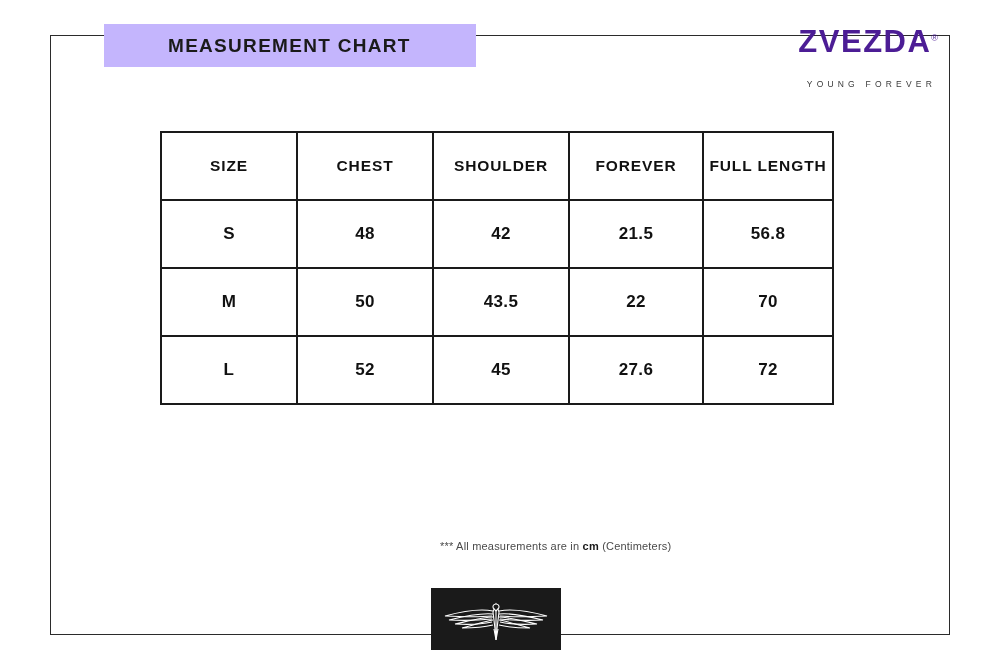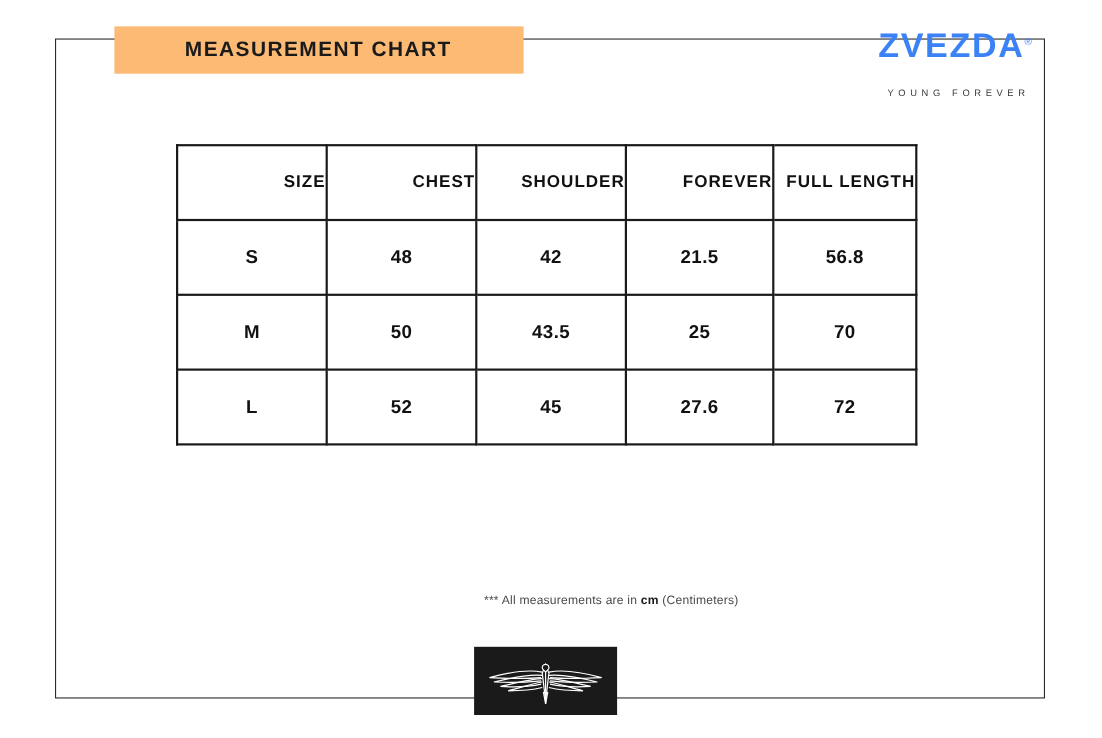--- a/index.html
+++ b/index.html
@@ -35,21 +35,21 @@
     box-sizing: border-box;
   }
 
   
   .title-banner {
     position: absolute;
     left: 104px;
     top: 24px;
     width: 372px;
     height: 43px;
-    background: #fdba74;
+    background: #c4b5fd;
     display: flex;
     align-items: center;
     box-sizing: border-box;
   }
   .title-text {
     font-size: 19px;
     font-weight: bold;
     letter-spacing: 1.3px;
     color: #1a1a1a;
     padding-left: 64px;
@@ -61,21 +61,21 @@
     position: absolute;
     right: 64px;
     top: 26px;
     text-align: right;
     width: 260px;
   }
   .brand-name {
     font-size: 31px;
     font-weight: bold;
     letter-spacing: 1.5px;
-    color: #3b82f6;
+    color: #4c1d95;
     line-height: 1;
     display: inline-block;
     position: relative;
   }
   .brand-reg {
     font-size: 9px;
     vertical-align: super;
     font-weight: normal;
     letter-spacing: 0;
   }
@@ -105,21 +105,20 @@
     font-size: 16px;
     font-weight: bold;
     color: #111;
     height: 66px;
     padding: 0;
     letter-spacing: 0.6px;
   }
   table.chart th {
     font-size: 15.5px;
     letter-spacing: 0.9px;
-    text-align: right;
   }
   table.chart td {
     font-size: 17px;
     letter-spacing: 0.4px;
   }
   col.c-size { width: 136px; }
   col.c-chest { width: 136px; }
   col.c-shoulder { width: 136px; }
   col.c-sleeve { width: 134px; }
   col.c-full { width: 130px; }
@@ -196,21 +195,21 @@
           <td>S</td>
           <td>48</td>
           <td>42</td>
           <td>21.5</td>
           <td>56.8</td>
         </tr>
         <tr>
           <td>M</td>
           <td>50</td>
           <td>43.5</td>
-          <td>25</td>
+          <td>22</td>
           <td>70</td>
         </tr>
         <tr>
           <td>L</td>
           <td>52</td>
           <td>45</td>
           <td>27.6</td>
           <td>72</td>
         </tr>
       </tbody>

